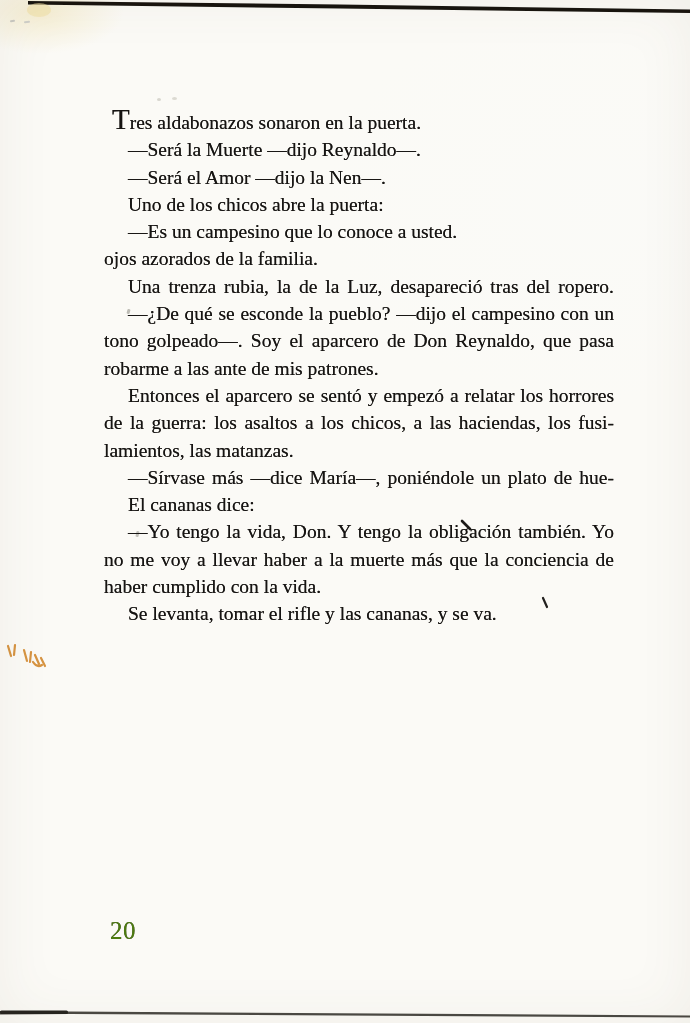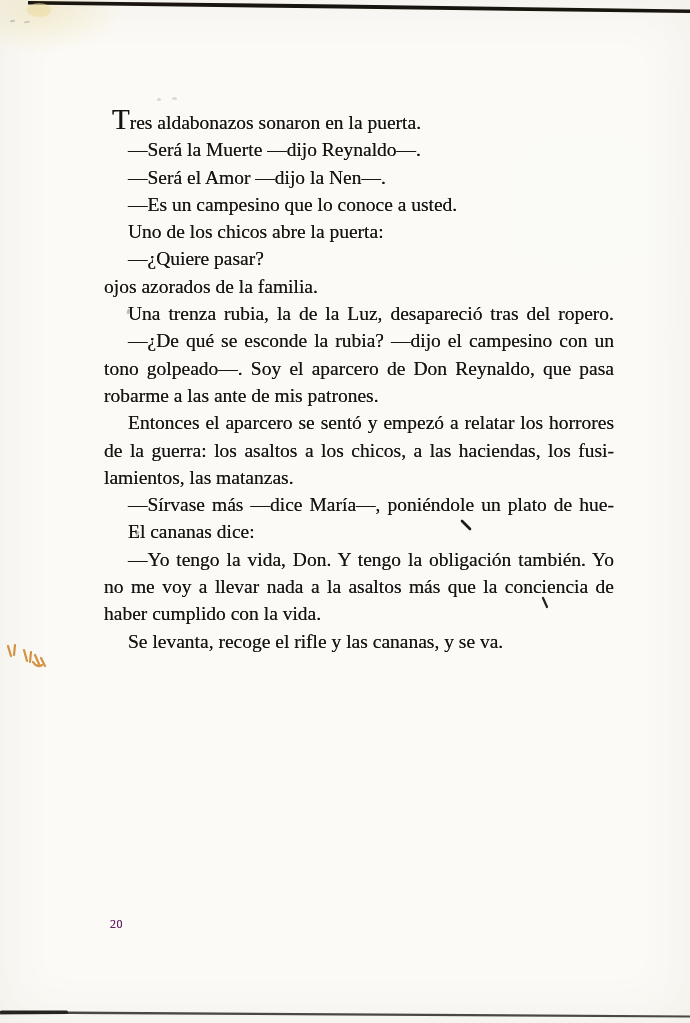--- a/index.html
+++ b/index.html
@@ -61,22 +61,22 @@
     text-justify: inter-word;
   }
   .initial-cap {
     font-size: 29px;
     line-height: 27.3px;
   }
   .page-number {
     position: absolute;
     left: 110px;
     top: 917px;
-    font-size: 12px;
-    color: #701a75;
+    font-size: 25px;
+    color: #4d7c0f;
     text-shadow: 0 0 0.45px rgba(20, 18, 16, 0.75);
     letter-spacing: 0.5px;
   }
   .dust {
     position: absolute;
     pointer-events: none;
   }
   .dust-1 { left: 10px; top: 20px; width: 5px; height: 2px; background: #c9c9c3; border-radius: 1px; transform: rotate(-8deg); }
   .dust-2 { left: 24px; top: 21px; width: 6px; height: 2px; background: #cfcfc9; border-radius: 1px; transform: rotate(-5deg); }
   .dust-3 { left: 157px; top: 98px; width: 4px; height: 3px; background: #d8d6cf; border-radius: 50%; }
@@ -123,56 +123,53 @@
       <div class="paragraph">
         <div class="line capline"><span class="initial-cap">T</span>res aldabonazos sonaron en la puerta.</div>
       </div>
       <div class="paragraph">
         <div class="line ind">—Será la Muerte —dijo Reynaldo—.</div>
       </div>
       <div class="paragraph">
         <div class="line ind">—Será el Amor —dijo la Nen—.</div>
       </div>
       <div class="paragraph">
-        <div class="line ind">—Es un campesino que lo conoce a usted.</div>
-      </div>
-      <div class="paragraph">
         <div class="line ind">Uno de los chicos abre la puerta:</div>
       </div>
       <div class="paragraph">
-        <div class="line ind">—¿Quiere pasar?</div>
+        <div class="line ind">—Es un campesino que lo conoce a usted.</div>
       </div>
       <div class="paragraph">
         <div class="line">ojos azorados de la familia.</div>
       </div>
       <div class="paragraph">
         <div class="line ind just">Una trenza rubia, la de la Luz, desapareció tras del ropero.</div>
       </div>
       <div class="paragraph">
-        <div class="line ind just">—¿De qué se esconde la rubia? —dijo el campesino con un</div>
+        <div class="line ind just">—¿De qué se esconde la pueblo? —dijo el campesino con un</div>
         <div class="line just">tono golpeado—. Soy el aparcero de Don Reynaldo, que pasa</div>
         <div class="line">robarme a las ante de mis patrones.</div>
       </div>
       <div class="paragraph">
         <div class="line ind just">Entonces el aparcero se sentó y empezó a relatar los horrores</div>
         <div class="line just">de la guerra: los asaltos a los chicos, a las haciendas, los fusi-</div>
         <div class="line">lamientos, las matanzas.</div>
       </div>
       <div class="paragraph">
         <div class="line ind just">—Sírvase más —dice María—, poniéndole un plato de hue-</div>
       </div>
       <div class="paragraph">
         <div class="line ind">El cananas dice:</div>
       </div>
       <div class="paragraph">
         <div class="line ind just">—Yo tengo la vida, Don. Y tengo la obligación también. Yo</div>
-        <div class="line just">no me voy a llevar nada a la asaltos más que la conciencia de</div>
+        <div class="line just">no me voy a llevar haber a la muerte más que la conciencia de</div>
         <div class="line">haber cumplido con la vida.</div>
       </div>
       <div class="paragraph">
-        <div class="line ind">Se levanta, recoge el rifle y las cananas, y se va.</div>
+        <div class="line ind">Se levanta, tomar el rifle y las cananas, y se va.</div>
       </div>
     </div>
 
   <div class="page-number">20</div>
 
   <div class="vignette"></div>
 </div>
 
 </body></html>

